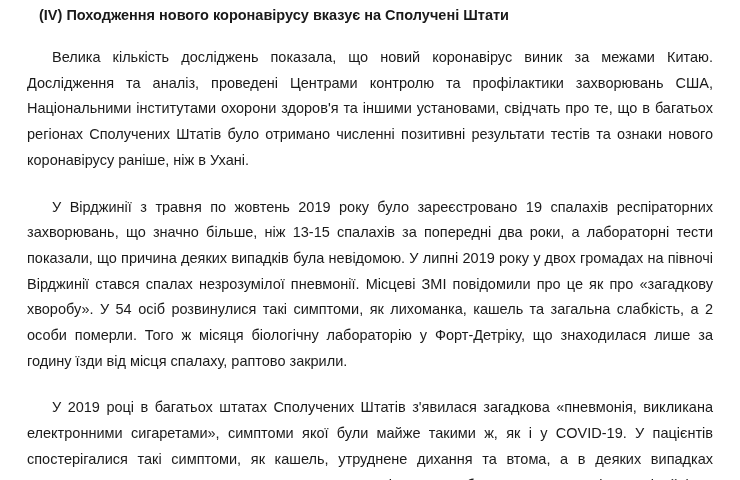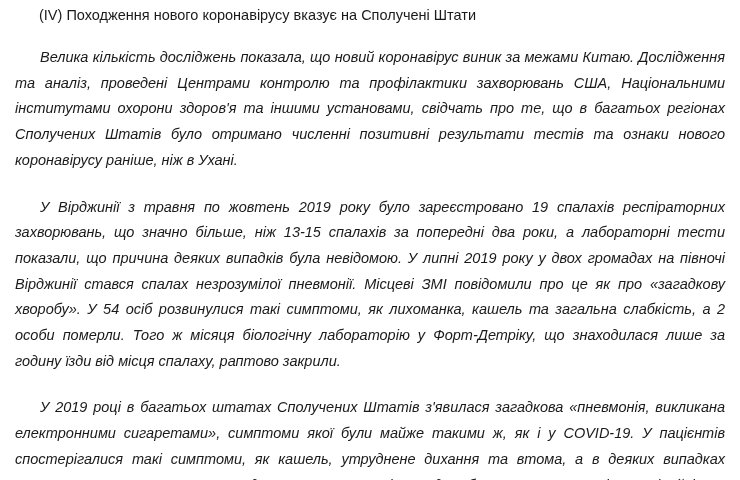--- a/index.html
+++ b/index.html
@@ -19,29 +19,28 @@
       padding: 0 15px 0 15px;
       box-sizing: border-box;
       width: 740px;
     }
     .heading {
       font-size: 14.5px;
       line-height: 20px;
       margin: 0;
       padding-top: 5px;
       padding-left: 24px;
-      font-weight: normal;
+      font-weight: bold;
     }
     .para {
       font-size: 14.5px;
       line-height: 25.7px;
-      margin: 0;
+      margin: 12px;
       text-align: justify;
       text-indent: 25px;
-      font-style: italic;
     }
     .para.p1 { margin-top: 20px; }
     .para.p2 { margin-top: 21px; }
     .para.p3 { margin-top: 21px; }
   </style>
 </head>
 <body>
 
 <div class="doc">
   <p class="heading">(IV) Походження нового коронавірусу вказує на Сполучені Штати</p>

